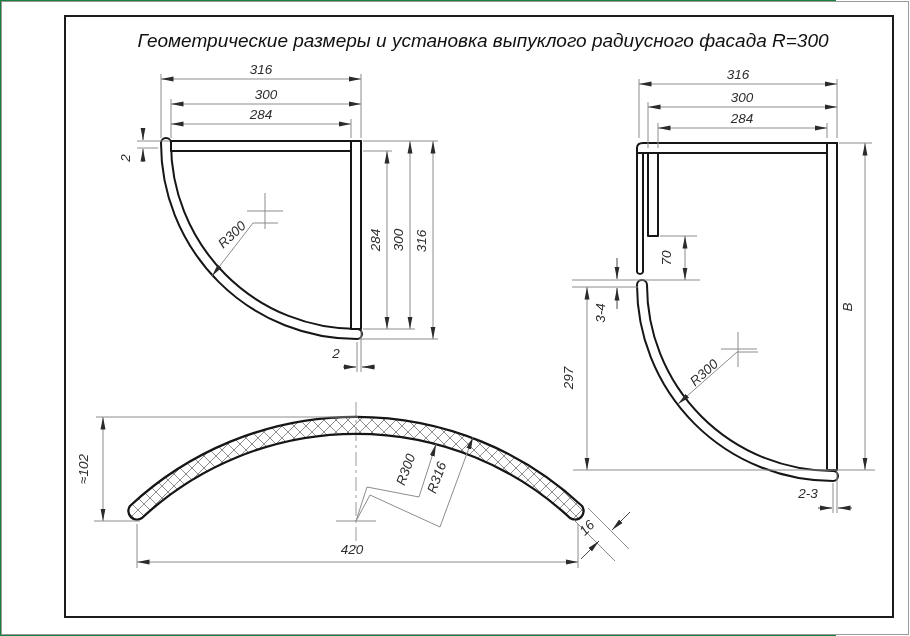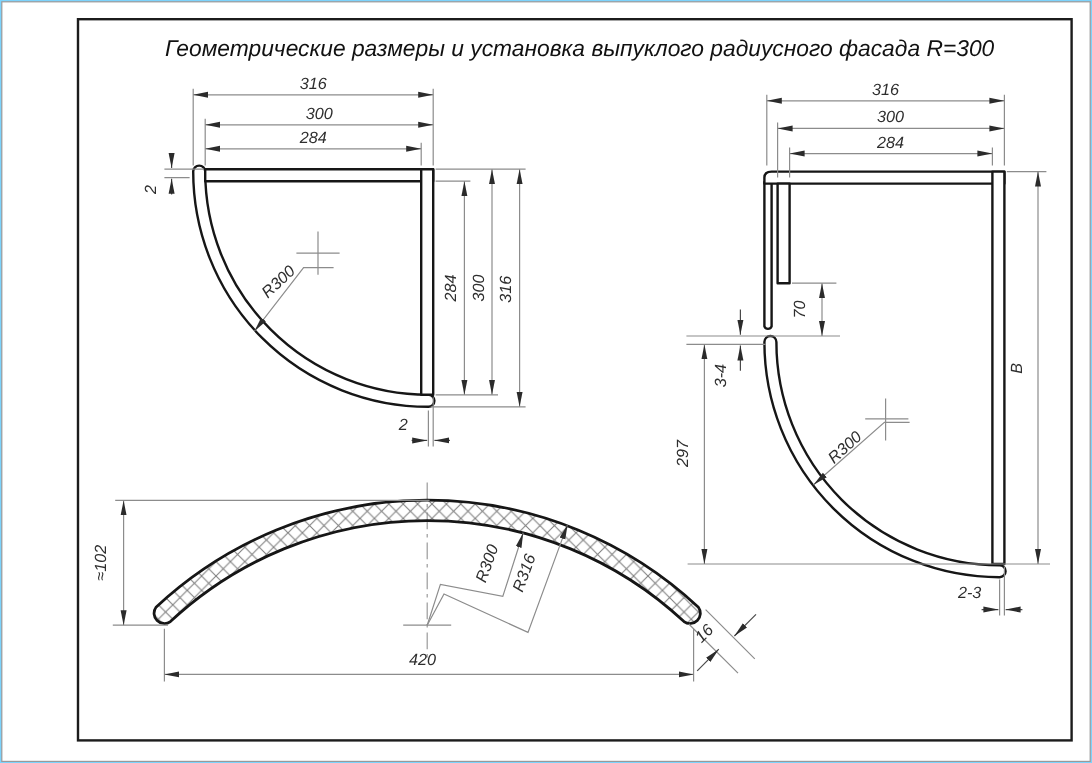--- a/index.html
+++ b/index.html
@@ -1,16 +1,16 @@
 <!DOCTYPE html>
 <html><head>
 <meta charset="utf-8">
 <style>
   html,body{margin:0;padding:0;background:#fff;}
-  .page{position:relative;width:910px;height:636px;background:#7dd3fc;
+  .page{position:relative;width:836px;height:636px;background:#15803d;
         font-family:"Liberation Sans",sans-serif;}
   svg{display:block;}
   .shape{fill:#ffffff;stroke:#161616;stroke-width:2;stroke-linejoin:round;}
   .shape-hatch{fill:url(#xh);stroke:#161616;stroke-width:2.3;stroke-linejoin:round;}
   .dim{stroke:#8c8c8c;stroke-width:1;fill:none;}
   .dimarrow{stroke:#4a4a4a;stroke-width:1;fill:none;}
   .cl{stroke:#9a9a9a;stroke-width:1;fill:none;stroke-dasharray:14 4 3 4;}
   .dtext{fill:#2e2e2e;font-size:13.5px;font-style:italic;text-anchor:middle;
          font-family:"Liberation Sans",sans-serif;}
   .ttext{fill:#111;font-size:19px;font-style:italic;text-anchor:middle;

